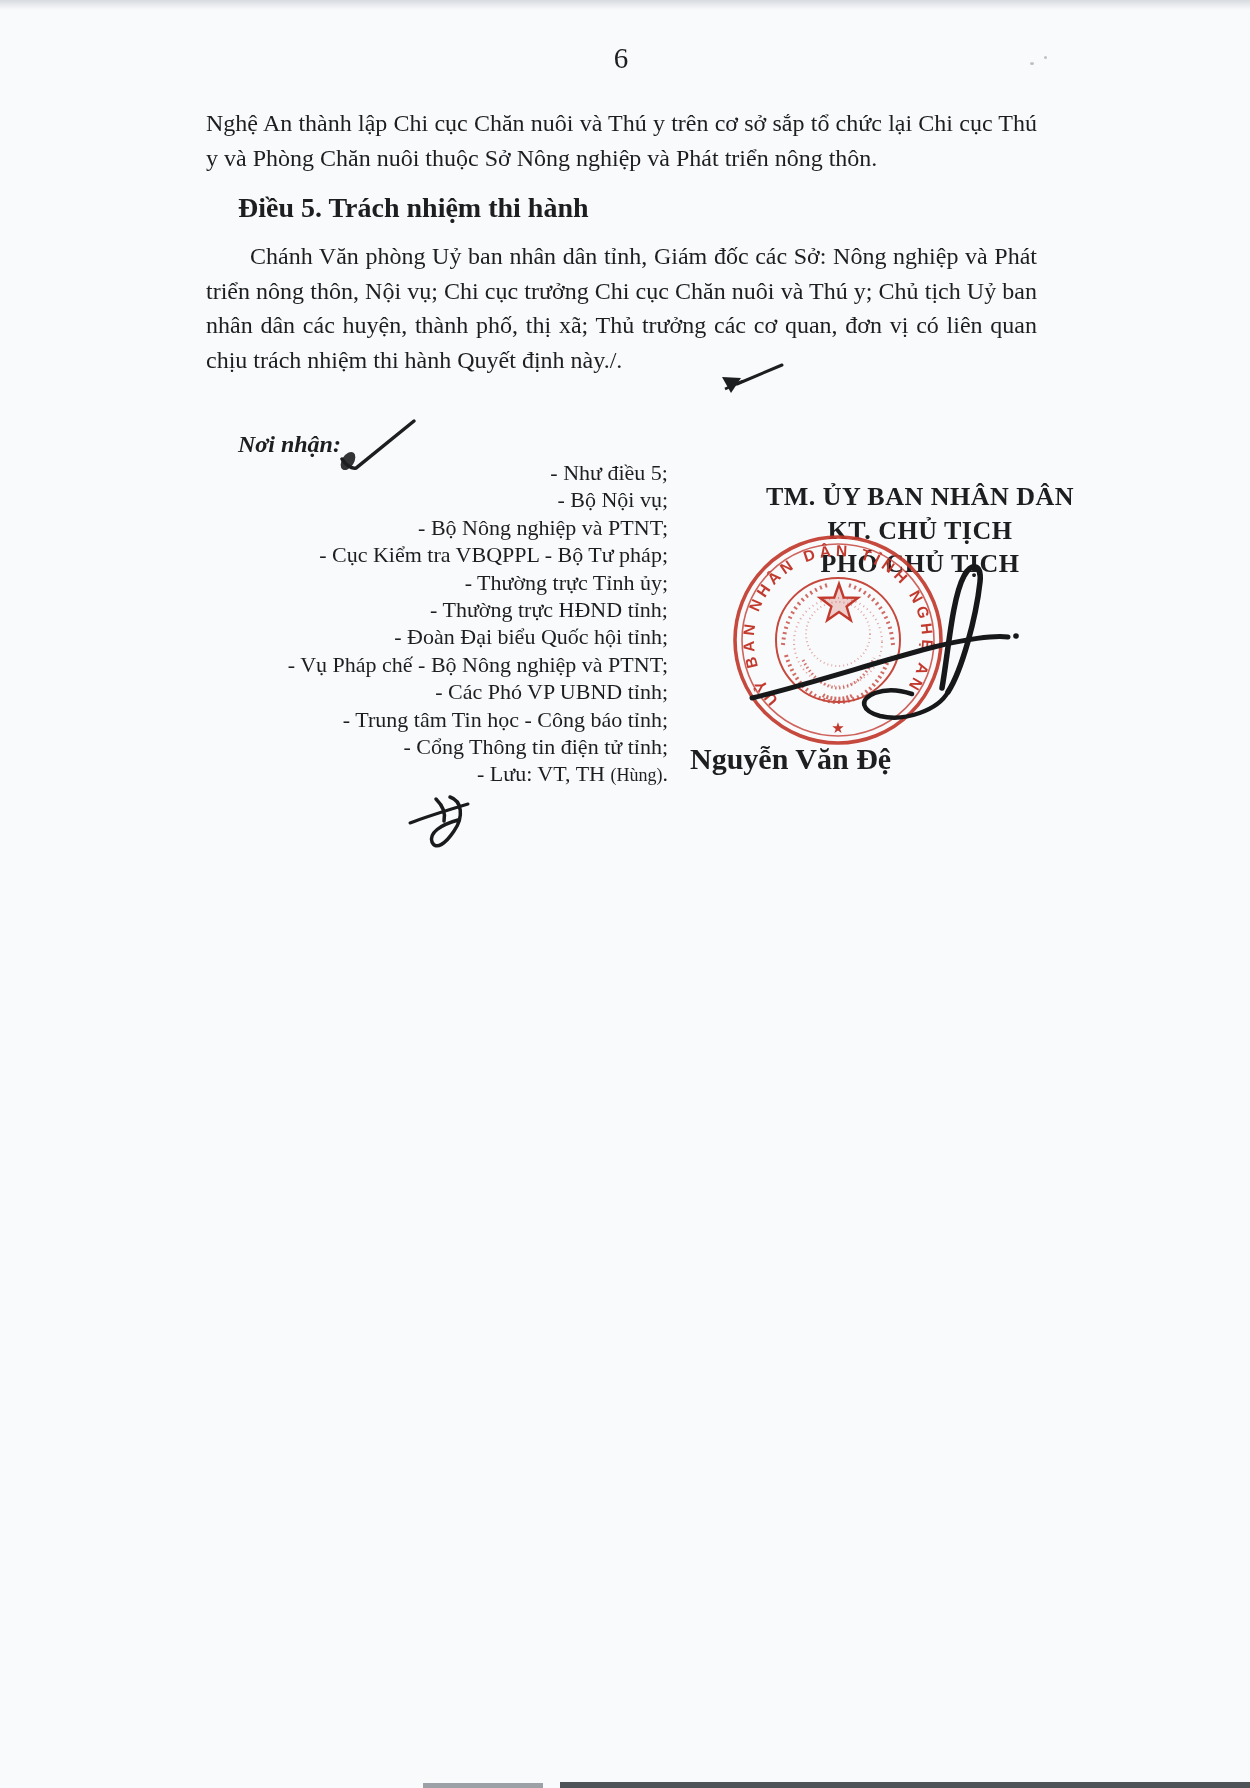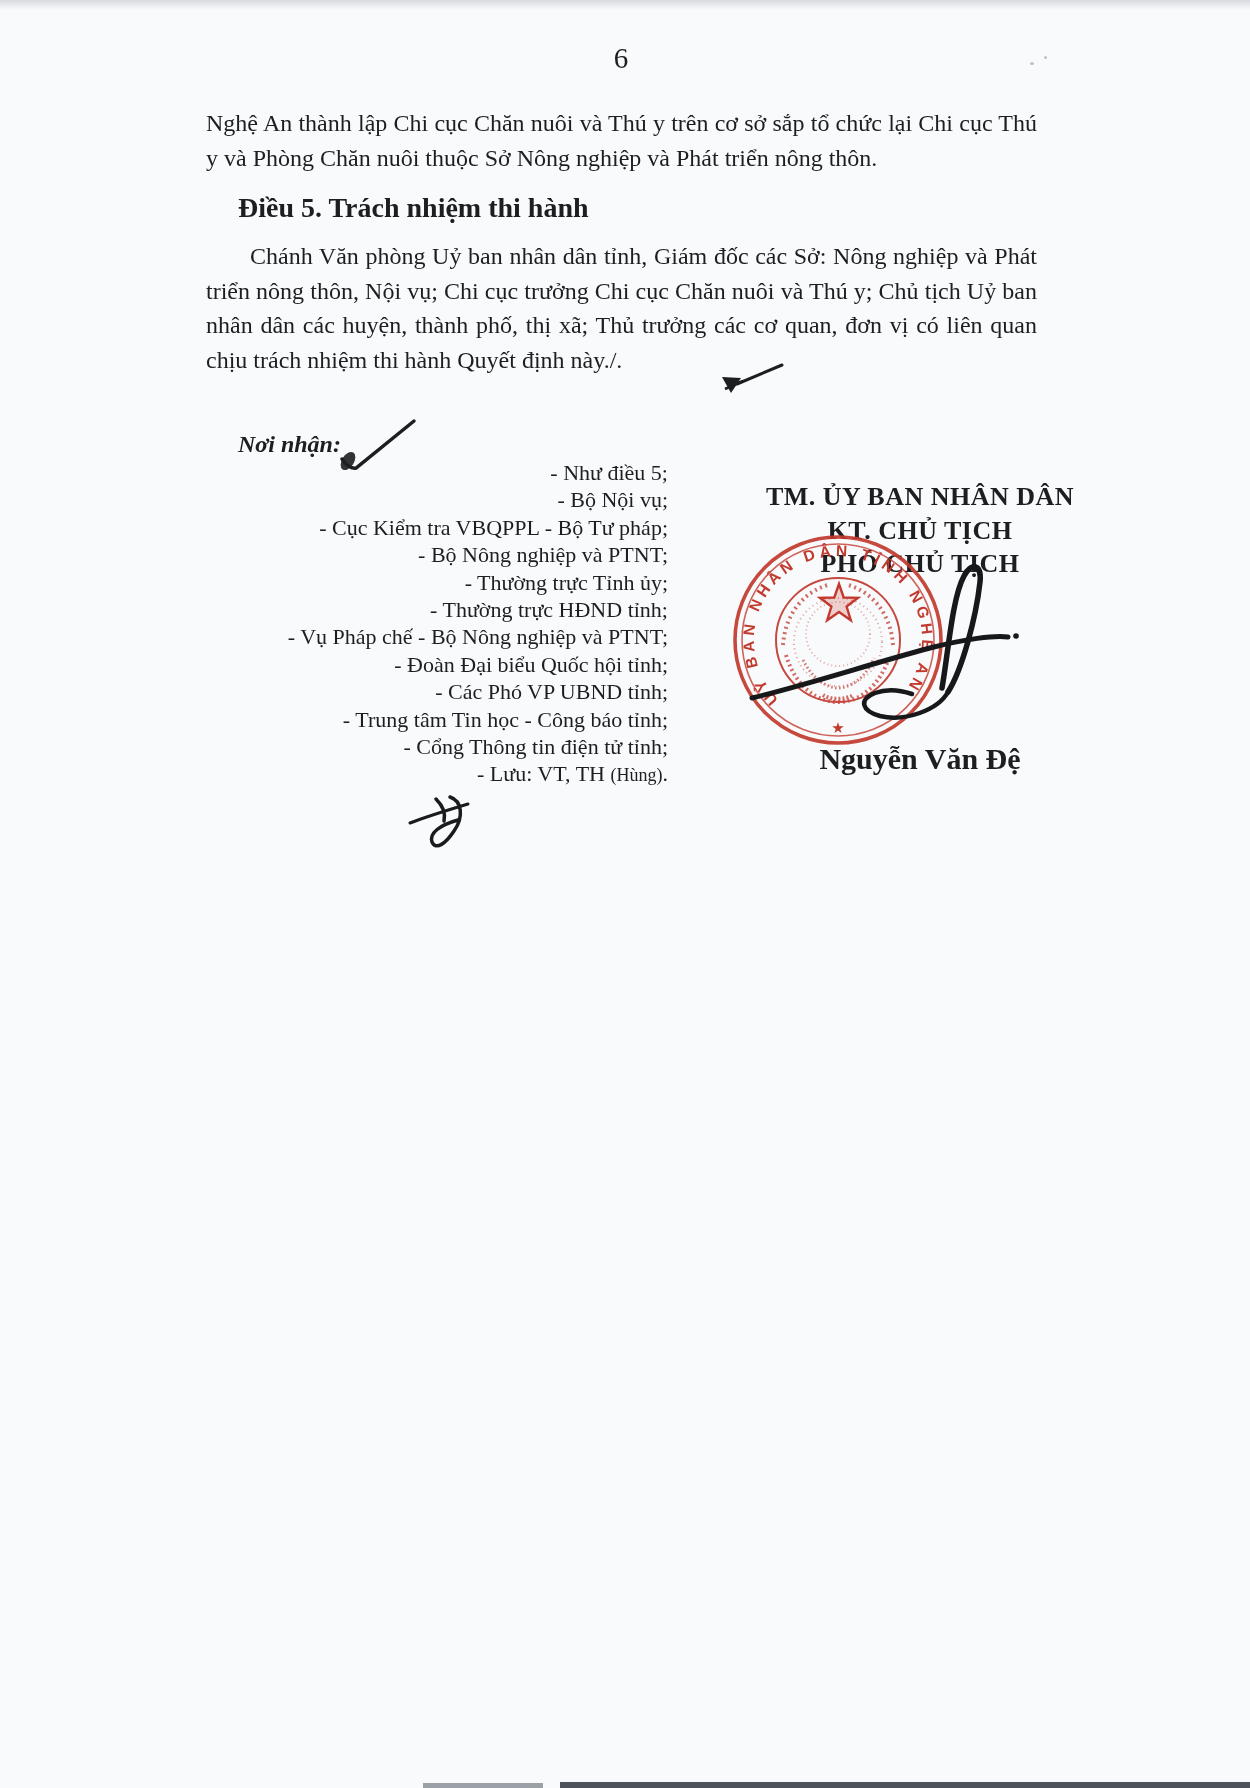--- a/index.html
+++ b/index.html
@@ -48,21 +48,21 @@
   .recipients-check { position: absolute; left: 96px; top: -14px; }
   .archive-initials { position: absolute; left: 168px; top: 358px; }
 
   .sign-block {
     position: absolute; left: 690px; top: 436px; width: 460px;
     text-align: center; font-weight: 700; margin-top: 44px;
   }
   .sign-line { font-size: 26px; line-height: 33.5px; letter-spacing: .5px; }
   .signer-name {
     position: absolute; left: 690px; top: 742px; width: 460px;
-    text-align: center; font-size: 30px; font-weight: 700;
+    text-align: left; font-size: 30px; font-weight: 700;
   }
 
   .seal { position: absolute; left: 728px; top: 530px; }
   .signature { position: absolute; left: 690px; top: 550px; }
 
   .scan-bar-a { position: absolute; left: 423px; top: 1783px; width: 120px; height: 5px; background: #9ba1a6; }
   .scan-bar-b { position: absolute; left: 560px; top: 1782px; width: 690px; height: 6px; background: #4d5358; }
 
   .seal-ring-text {
     font-family: "Liberation Sans", "DejaVu Sans", sans-serif;
@@ -94,26 +94,26 @@
 
   <div class="recipients">
 
     <svg class="recipients-check" width="86" height="62" viewBox="0 0 86 62">
       <path d="M8,44 C12,50 17,54 22,53 L80,6" stroke="#1d1e20" stroke-width="3.5" fill="none" stroke-linecap="round"></path>
       <ellipse cx="14" cy="46" rx="6" ry="10" transform="rotate(32 14 46)" fill="#1d1e20" opacity=".9"></ellipse>
     </svg>
     <div class="recipients-label">Nơi nhận:</div>
     <div class="recipient-item">- Như điều 5;</div>
     <div class="recipient-item">- Bộ Nội vụ;</div>
+    <div class="recipient-item">- Bộ Nông nghiệp và PTNT;</div>
     <div class="recipient-item">- Cục Kiểm tra VBQPPL - Bộ Tư pháp;</div>
-    <div class="recipient-item">- Bộ Nông nghiệp và PTNT;</div>
     <div class="recipient-item">- Thường trực Tỉnh ủy;</div>
     <div class="recipient-item">- Thường trực HĐND tỉnh;</div>
+    <div class="recipient-item">- Đoàn Đại biểu Quốc hội tỉnh;</div>
     <div class="recipient-item">- Vụ Pháp chế - Bộ Nông nghiệp và PTNT;</div>
-    <div class="recipient-item">- Đoàn Đại biểu Quốc hội tỉnh;</div>
     <div class="recipient-item">- Các Phó VP UBND tỉnh;</div>
     <div class="recipient-item">- Trung tâm Tin học - Công báo tỉnh;</div>
     <div class="recipient-item">- Cổng Thông tin điện tử tỉnh;</div>
     <div class="recipient-item"><span>- Lưu: VT, TH </span><span class="recipient-paren">(Hùng)</span><span>.</span></div>
 
     <svg class="archive-initials" width="95" height="70" viewBox="0 0 95 70">
       <path d="M30,12 C36,18 40,26 38,34" stroke="#1a1b1d" stroke-width="3.5" fill="none" stroke-linecap="round"></path>
       <path d="M44,10 C56,14 58,30 48,44 C40,56 30,64 26,55 C23,46 34,38 52,33" stroke="#1a1b1d" stroke-width="3.5" fill="none" stroke-linecap="round"></path>
       <path d="M4,36 C22,29 42,23 62,17" stroke="#1a1b1d" stroke-width="3" fill="none" stroke-linecap="round"></path>
     </svg>

